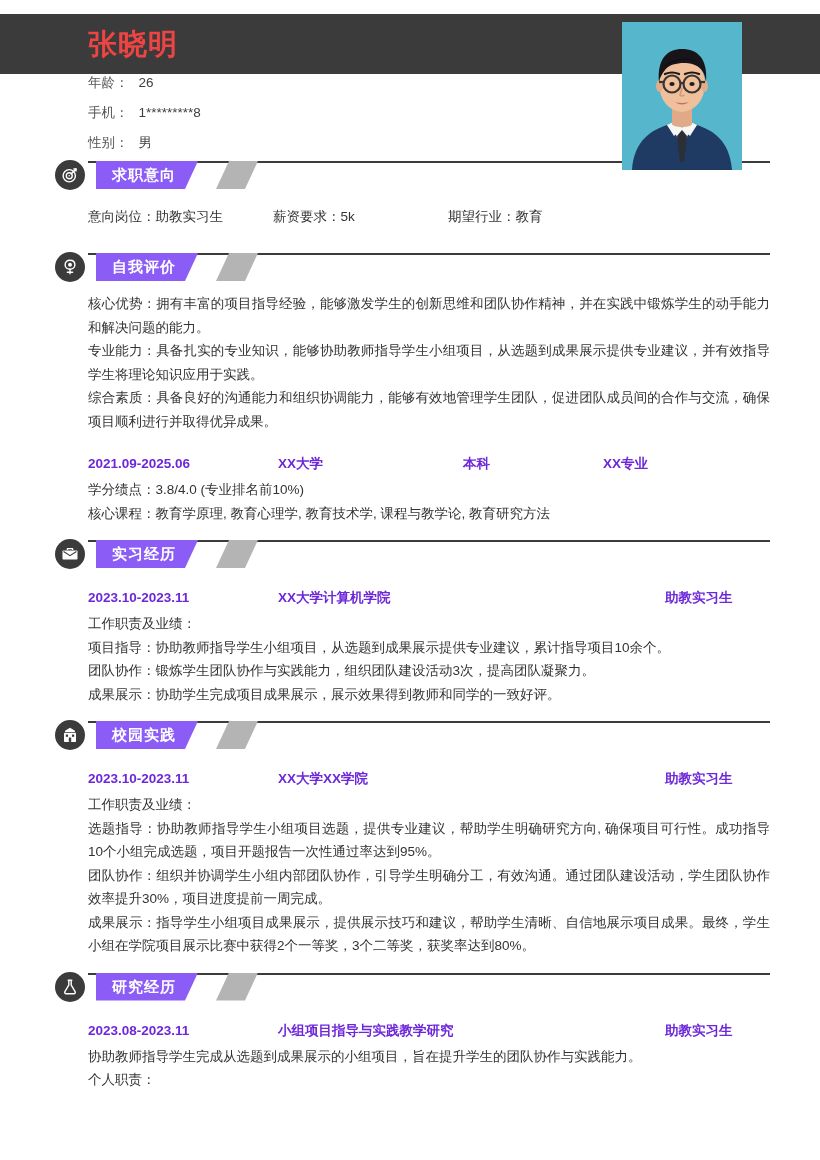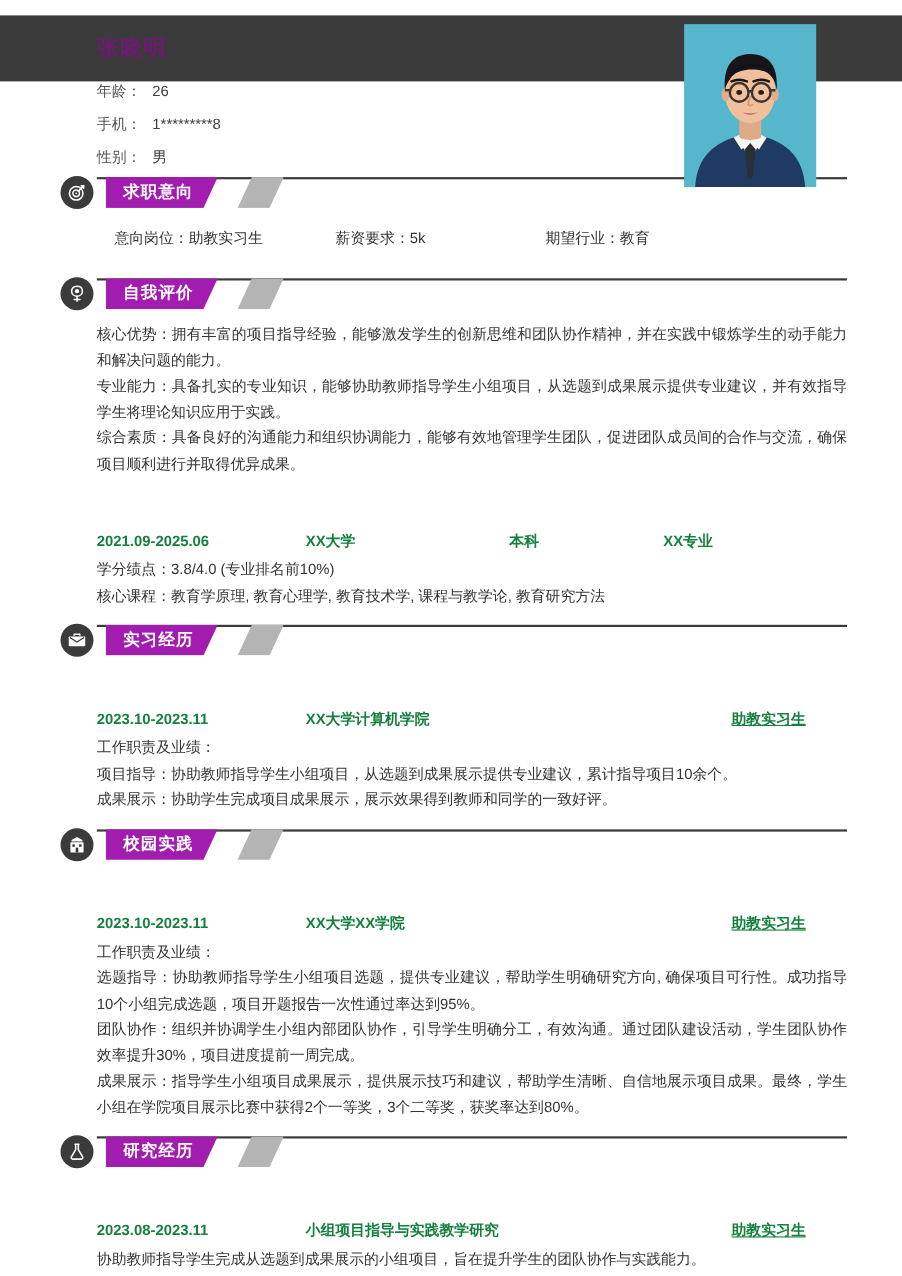--- a/index.html
+++ b/index.html
@@ -25,23 +25,23 @@
   }
   .header-bar{
     position:absolute;
     left:0; top:14px;
     width:820px; height:60px;
     background:#3b3b3b;
   }
   .name{
     position:absolute;
     left:88px; top:27px;
-    font-size:20px;
+    font-size:29px;
     font-weight:bold;
-    color:#701a75;
+    color:#ef4444;
     letter-spacing:1px;
     line-height:34px;
     z-index:4;
   }
   .contact{
     position:absolute;
     left:88px; top:74px;
     width:520px;
     z-index:3;
   }
@@ -102,21 +102,21 @@
     display:flex;
     align-items:center;
     justify-content:center;
     z-index:3;
   }
   .sec-icon svg{display:block;}
   .sec-tag{
     position:absolute;
     left:8px; top:5px;
     height:28px;
-    background:#a21caf;
+    background:#8b5cf6;
     display:flex;
     align-items:center;
     padding:0 22px 0 16px;
     z-index:2;
     clip-path:polygon(0 0, 100% 0, calc(100% - 13px) 100%, 0 100%);
   }
   .sec-tag-text{
     color:#ffffff;
     font-size:15px;
     font-weight:bold;
@@ -140,48 +140,48 @@
   }
 
   
   .meta-row{
     display:flex;
     font-size:13.5px;
     line-height:22px;
     color:#333333;
     padding:6px 0 10px 0;
   }
-  .meta-item{ white-space:nowrap;margin-left:16px; }
+  .meta-item{ white-space:nowrap; }
   .meta-item.m1{ width:185px; }
   .meta-item.m2{ width:175px; }
 
   
   .para{
     font-size:13.5px;
     line-height:23.5px;
     color:#333333;
     text-align:justify;
     margin:0;
   }
 
   
   .entry-head{
     display:flex;
     align-items:baseline;
     font-size:13.5px;
     font-weight:bold;
-    color:#15803d;
+    color:#6d28d9;
     padding:10px 0 5px 0;
   }
   .eh-date{ width:190px; }
-  .eh-org{ flex:1 1 auto;margin-top:28px; }
+  .eh-org{ flex:1 1 auto; }
   .eh-org.edu{ width:185px; flex:none; }
   .eh-degree{ width:140px; }
   .eh-major{ flex:1 1 auto; }
-  .eh-role{ width:105px; text-align:left;text-decoration:underline; }
+  .eh-role{ width:105px; text-align:left; }
 
   .lines{ }
   .line{
     font-size:13.5px;
     line-height:23.5px;
     color:#333333;
     text-align:justify;
   }
 </style>
 </head>
@@ -340,20 +340,21 @@
     </div>
     <div class="sec-body">
       <div class="entry-head">
         <span class="eh-date">2023.10-2023.11</span>
         <span class="eh-org">XX大学计算机学院</span>
         <span class="eh-role">助教实习生</span>
       </div>
       <div class="lines">
         <div class="line">工作职责及业绩：</div>
         <div class="line">项目指导：协助教师指导学生小组项目，从选题到成果展示提供专业建议，累计指导项目10余个。</div>
+        <div class="line">团队协作：锻炼学生团队协作与实践能力，组织团队建设活动3次，提高团队凝聚力。</div>
         <div class="line">成果展示：协助学生完成项目成果展示，展示效果得到教师和同学的一致好评。</div>
       </div>
     </div>
   </div>
 
   <div class="section">
     <div class="sec-head">
       <div class="sec-rule"></div>
       <div class="sec-icon">
         <svg width="18" height="18" viewBox="0 0 24 24" fill="#ffffff">

